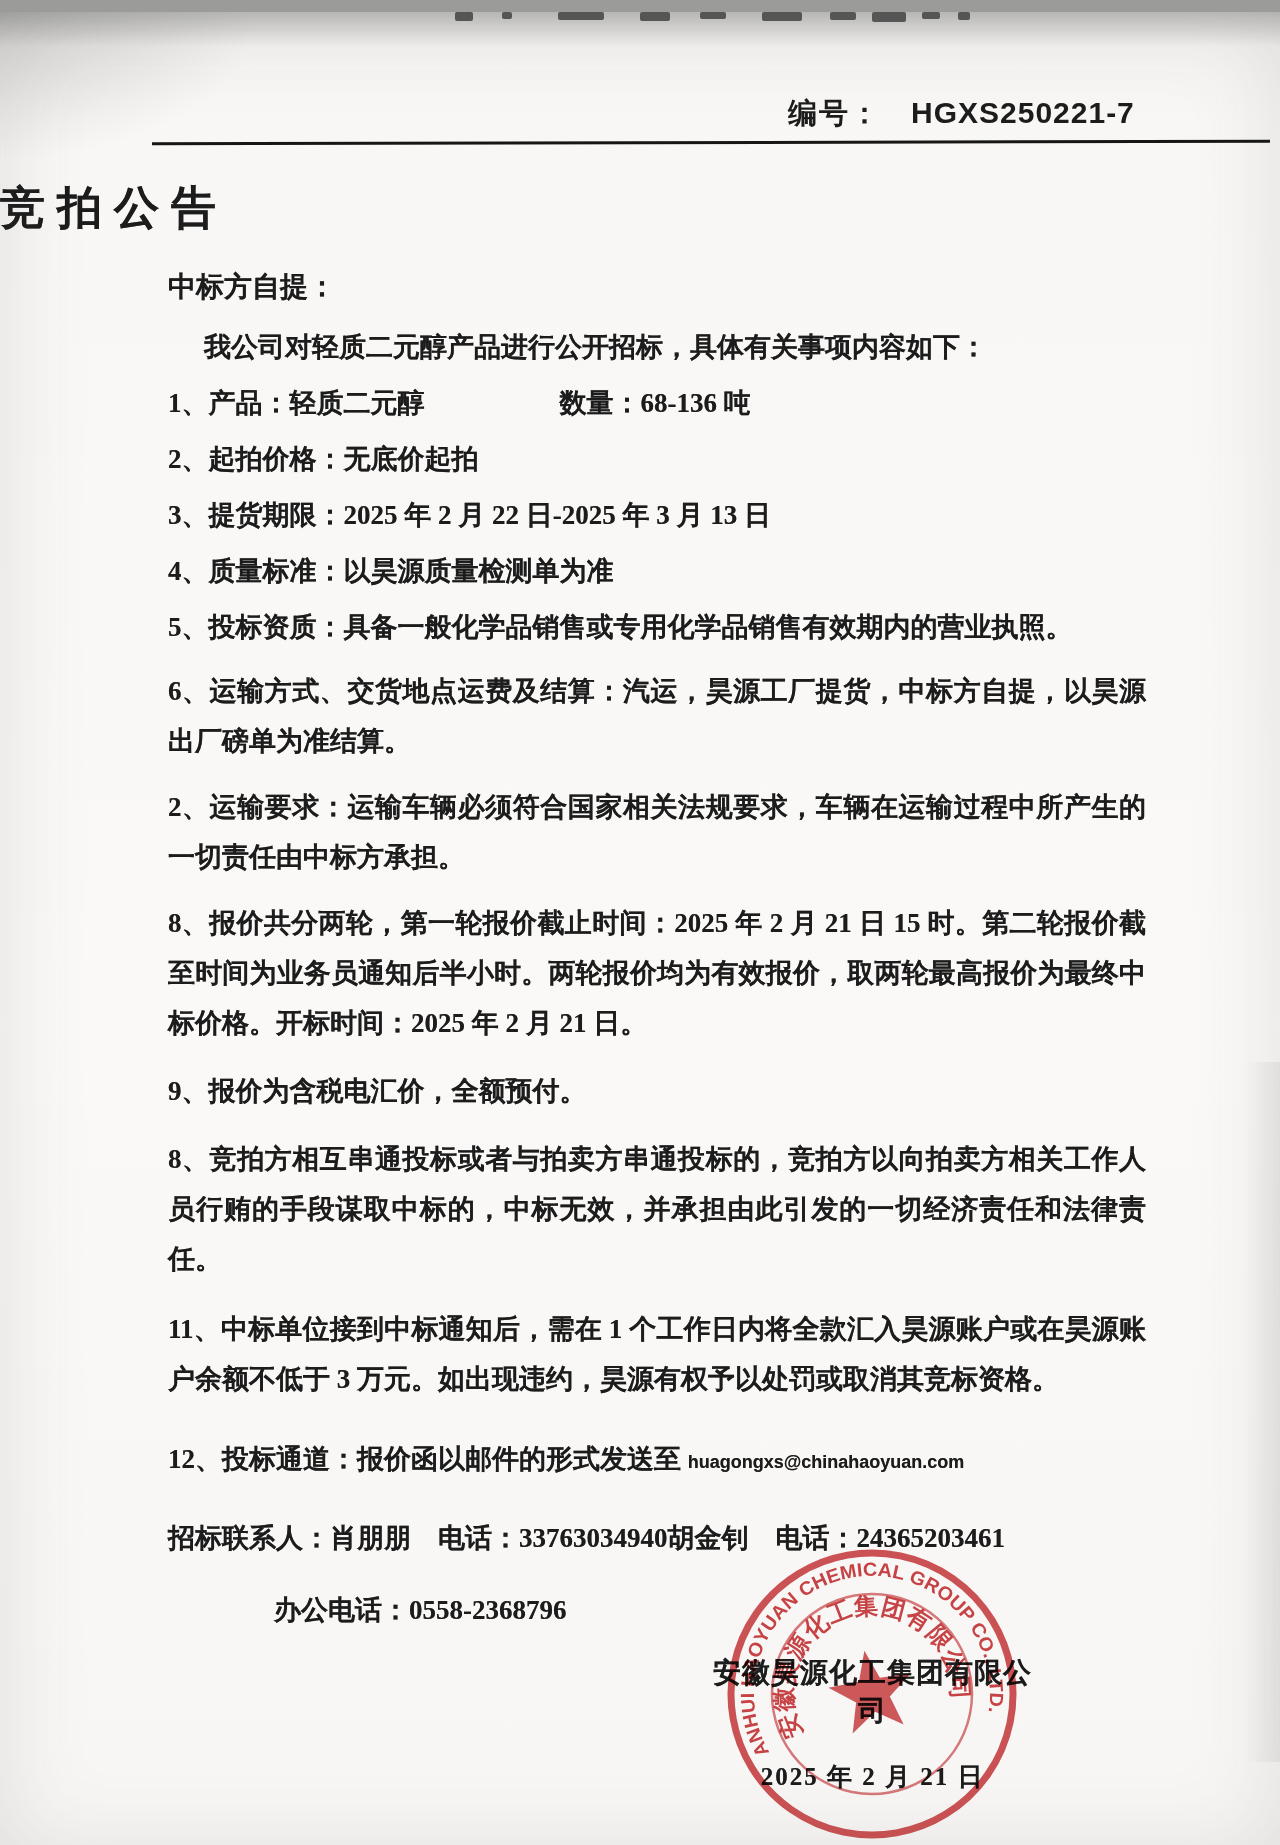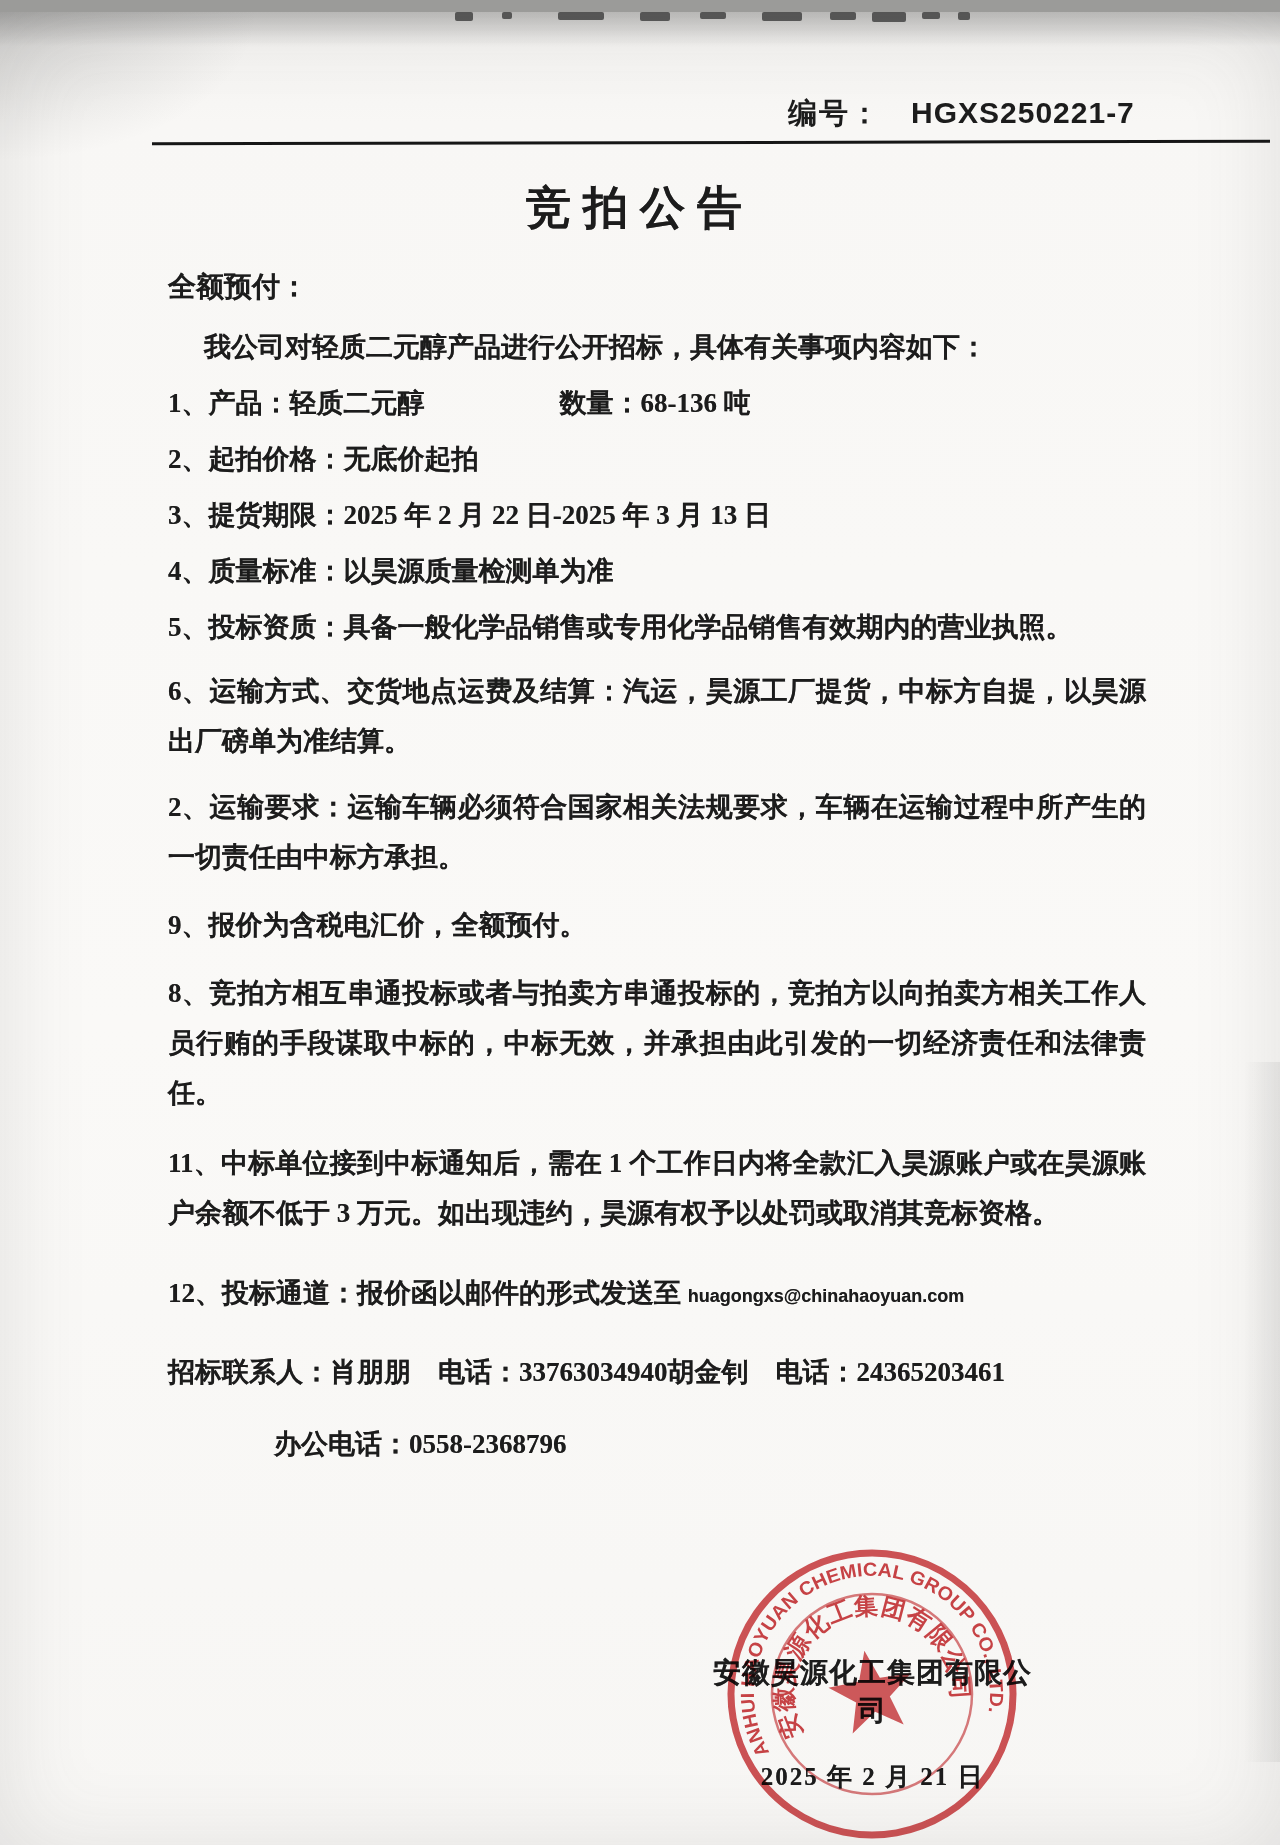--- a/index.html
+++ b/index.html
@@ -21,21 +21,21 @@
   .doc-number-row{
     position:absolute;top:82px;left:788px;white-space:nowrap;
     font-weight:700;
   }
   .doc-number-label{font-size:29px;letter-spacing:2px;}
   .doc-number-value{font-size:30px;font-family:"Liberation Sans","DejaVu Sans",sans-serif;font-weight:700;margin-left:30px;letter-spacing:1px;}
   .header-rule{position:absolute;top:129px;left:152px;width:1118px;height:3px;background:#161616;transform:rotate(-.12deg);}
 
   .doc-title{
     position:absolute;top:166px;left:0;width:100%;
-    text-align:center;font-size:45px;font-weight:900;letter-spacing:12px;
+    text-align:left;font-size:45px;font-weight:900;letter-spacing:12px;
     text-shadow:0 0 .6px rgba(0,0,0,.6);
   }
 
   .content{
     position:absolute;top:252px;left:168px;width:978px;
     font-size:27px;font-weight:700;line-height:50px;
     text-shadow:0 0 .5px rgba(0,0,0,.55);
   }
   .content p{margin:0;text-align:justify;text-justify:inter-ideograph;}
   .salutation{font-size:28px;line-height:46px;}
@@ -85,29 +85,30 @@
   <div class="artifact" style="left:958px;top:0;width:12px;height:8px;"></div>
 
   <div class="doc-number-row">
     <span class="doc-number-label">编号：</span><span class="doc-number-value">HGXS250221-7</span>
   </div>
   <div class="header-rule"></div>
 
   <div class="doc-title">竞拍公告</div>
 
   <div class="content">
-    <p class="salutation">全额预付：</p>
+    <p class="salutation">中标方自提：</p>
     <p class="intro">我公司对轻质二元醇产品进行公开招标，具体有关事项内容如下：</p>
     <p class="item">1、产品：轻质二元醇　　　　　数量：68-136 吨</p>
     <p class="item">2、起拍价格：无底价起拍</p>
     <p class="item">3、提货期限：2025 年 2 月 22 日-2025 年 3 月 13 日</p>
     <p class="item">4、质量标准：以昊源质量检测单为准</p>
     <p class="item">5、投标资质：具备一般化学品销售或专用化学品销售有效期内的营业执照。</p>
     <p class="item g14">6、运输方式、交货地点运费及结算：汽运，昊源工厂提货，中标方自提，以昊源出厂磅单为准结算。</p>
     <p class="item g16">2、运输要求：运输车辆必须符合国家相关法规要求，车辆在运输过程中所产生的一切责任由中标方承担。</p>
+    <p class="item g16">8、报价共分两轮，第一轮报价截止时间：2025 年 2 月 21 日 15 时。第二轮报价截至时间为业务员通知后半小时。两轮报价均为有效报价，取两轮最高报价为最终中标价格。开标时间：2025 年 2 月 21 日。</p>
     <p class="item g18">9、报价为含税电汇价，全额预付。</p>
     <p class="item g18">8、竞拍方相互串通投标或者与拍卖方串通投标的，竞拍方以向拍卖方相关工作人员行贿的手段谋取中标的，中标无效，并承担由此引发的一切经济责任和法律责任。</p>
     <p class="item g20">11、中标单位接到中标通知后，需在 1 个工作日内将全款汇入昊源账户或在昊源账户余额不低于 3 万元。如出现违约，昊源有权予以处罚或取消其竞标资格。</p>
     <p class="item g30"><span>12、投标通道：报价函以邮件的形式发送至 </span><span class="email">huagongxs@chinahaoyuan.com</span></p>
 
     <p class="contact-row">
       <span>招标联系人：肖朋朋　电话：33763034940</span>
       <span>胡金钊　电话：24365203461</span>
     </p>
     <p class="office-row">办公电话：0558-2368796</p>

